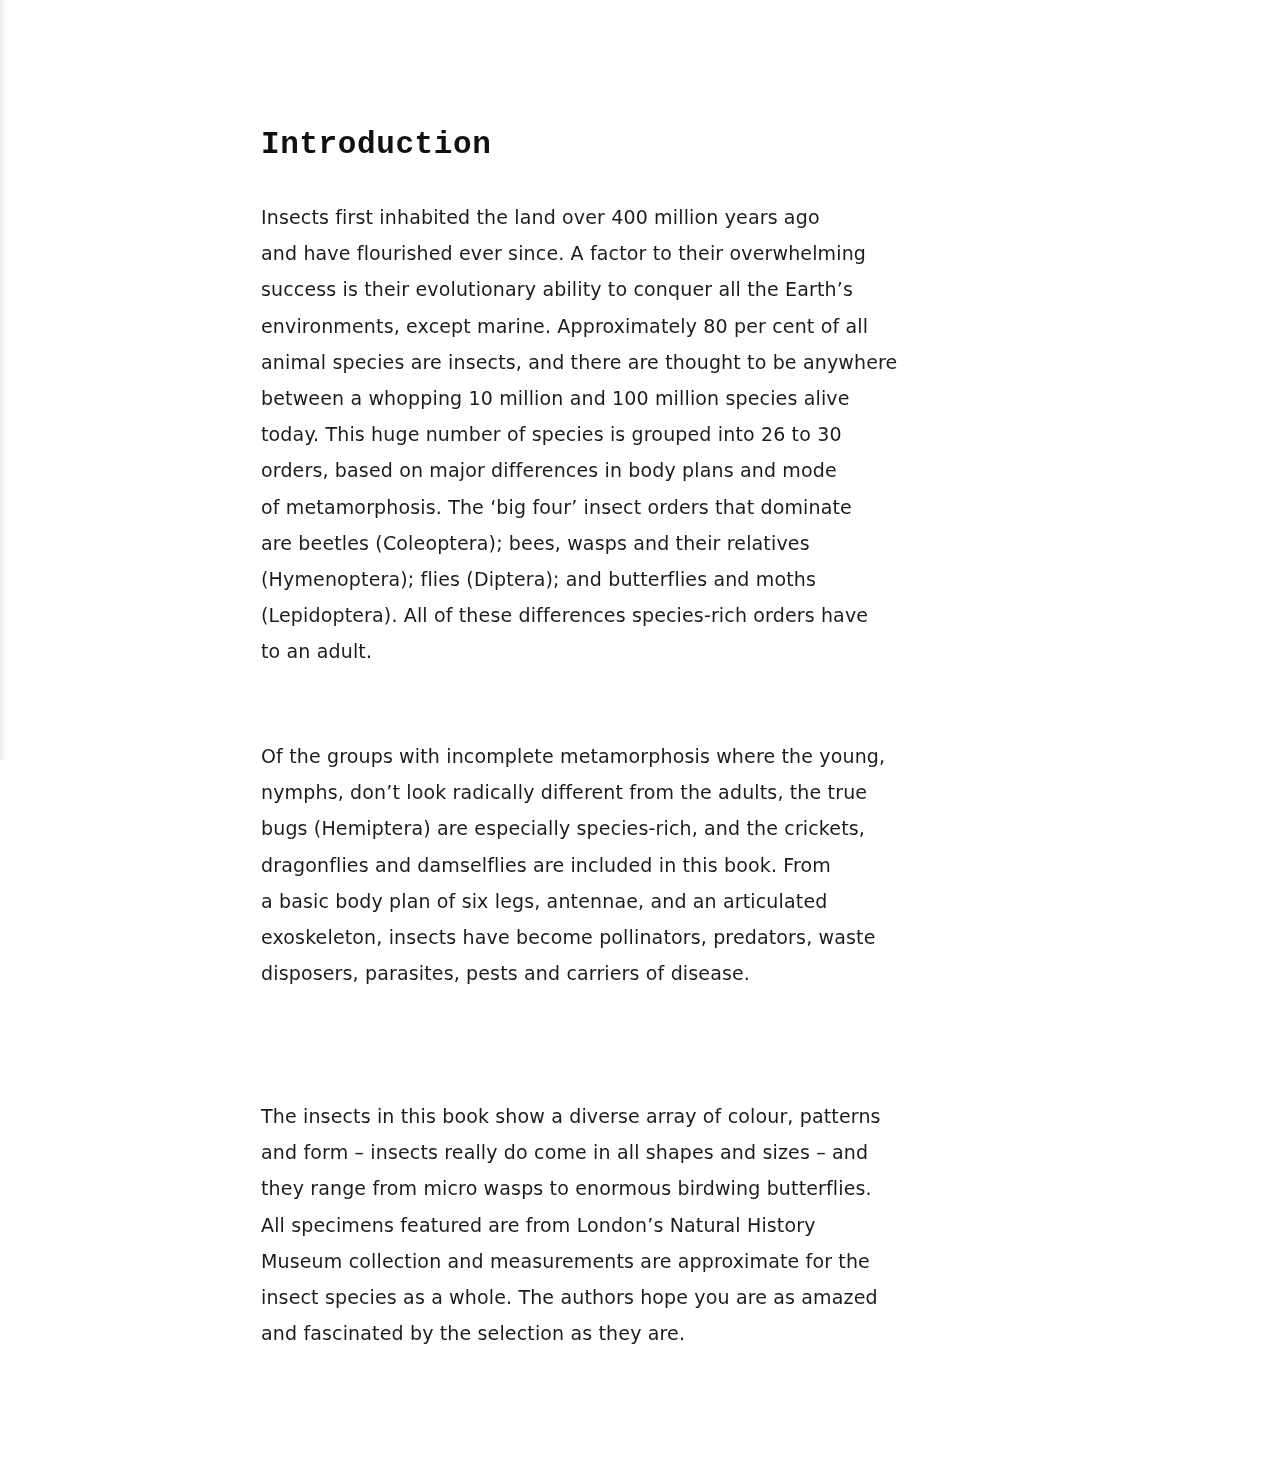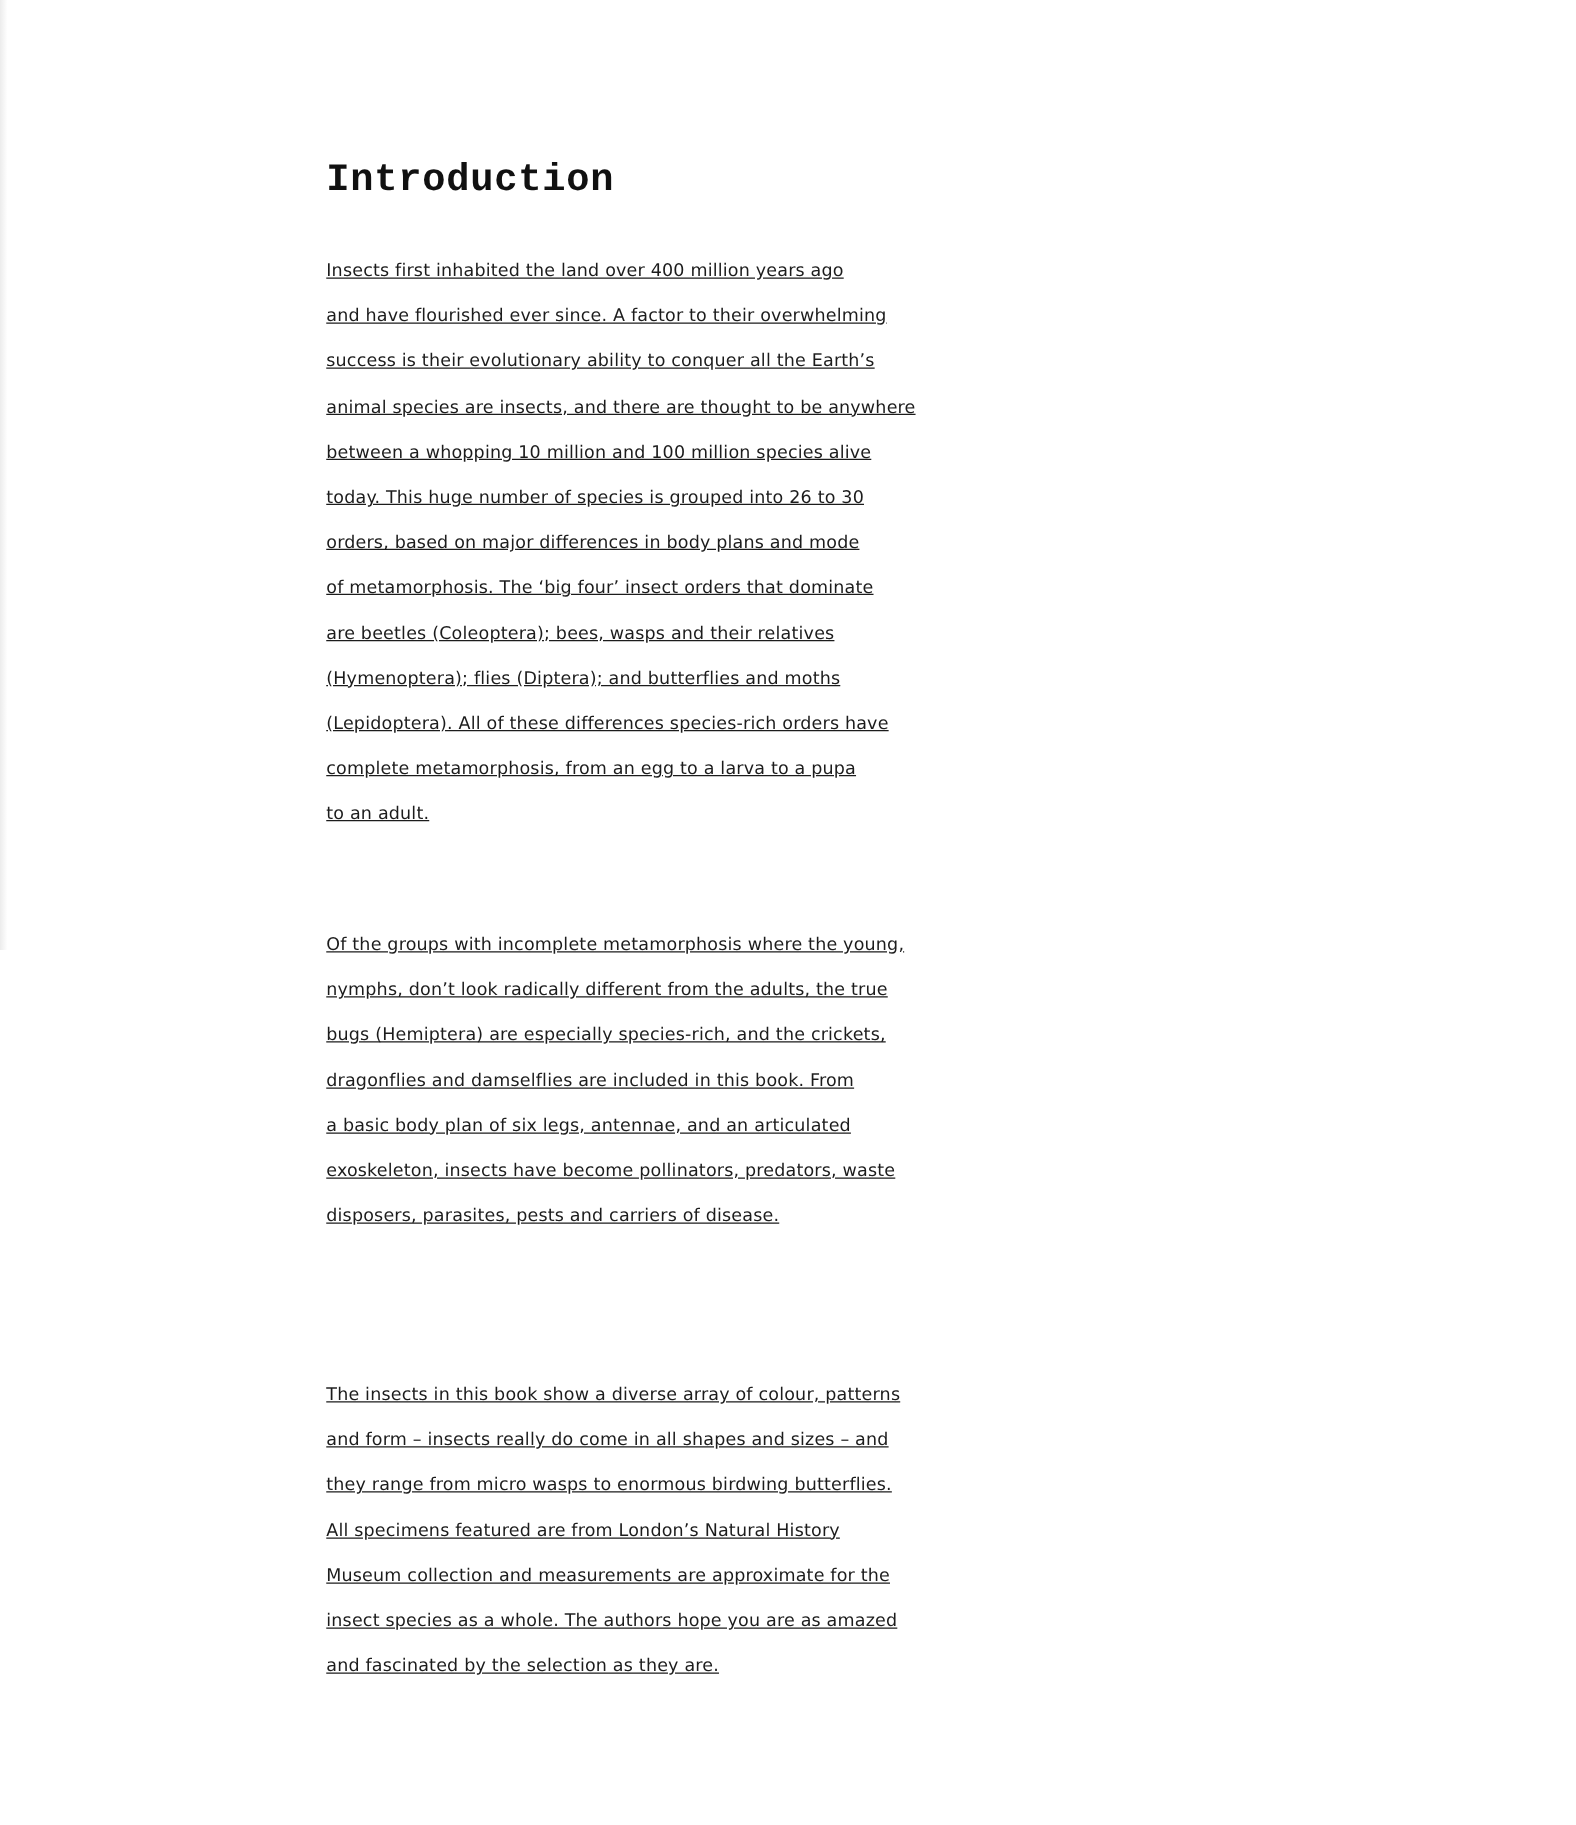--- a/index.html
+++ b/index.html
@@ -33,26 +33,25 @@
       margin: 0;
       font-family: Liberation Mono, monospace;
       font-weight: bold;
       font-size: 31px;
       letter-spacing: 0.6px;
       line-height: 38px;
       color: #111111;
     }
     .paragraph {
       margin: 0;
-      font-size: 14px;
+      font-size: 19px;
       line-height: 36.2px;
       letter-spacing: 0.15px;
       color: #1c1c1c;
       font-weight: normal;
-      text-decoration: underline;
     }
     .line {
       display: block;
       white-space: nowrap;
     }
     .p1 { position: absolute; top: 73px; }
     .p2 { position: absolute; top: 612px; }
     .p3 { position: absolute; top: 972px; }
   </style>
 </head>
@@ -60,29 +59,29 @@
 
 <div class="page-edge"></div>
 
 <main class="content">
   <h1>Introduction</h1>
 
   <p class="paragraph p1">
       <span class="line">Insects first inhabited the land over 400 million years ago</span>
       <span class="line">and have flourished ever since. A factor to their overwhelming</span>
       <span class="line">success is their evolutionary ability to conquer all the Earth’s</span>
+      <span class="line">environments, except marine. Approximately 80 per cent of all</span>
       <span class="line">animal species are insects, and there are thought to be anywhere</span>
       <span class="line">between a whopping 10 million and 100 million species alive</span>
       <span class="line">today. This huge number of species is grouped into 26 to 30</span>
       <span class="line">orders, based on major differences in body plans and mode</span>
       <span class="line">of metamorphosis. The ‘big four’ insect orders that dominate</span>
       <span class="line">are beetles (Coleoptera); bees, wasps and their relatives</span>
       <span class="line">(Hymenoptera); flies (Diptera); and butterflies and moths</span>
       <span class="line">(Lepidoptera). All of these differences species-rich orders have</span>
-      <span class="line">complete metamorphosis, from an egg to a larva to a pupa</span>
       <span class="line">to an adult.</span>
     </p>
   <p class="paragraph p2">
       <span class="line">Of the groups with incomplete metamorphosis where the young,</span>
       <span class="line">nymphs, don’t look radically different from the adults, the true</span>
       <span class="line">bugs (Hemiptera) are especially species-rich, and the crickets,</span>
       <span class="line">dragonflies and damselflies are included in this book. From</span>
       <span class="line">a basic body plan of six legs, antennae, and an articulated</span>
       <span class="line">exoskeleton, insects have become pollinators, predators, waste</span>
       <span class="line">disposers, parasites, pests and carriers of disease.</span>

